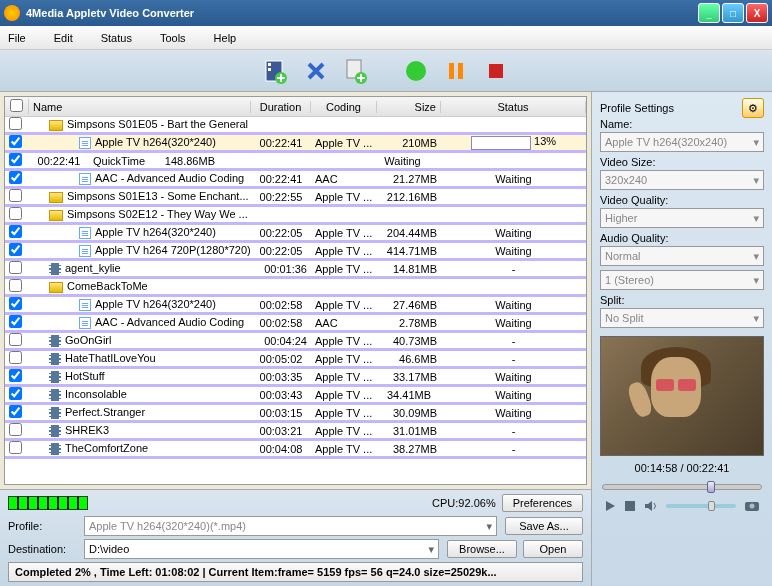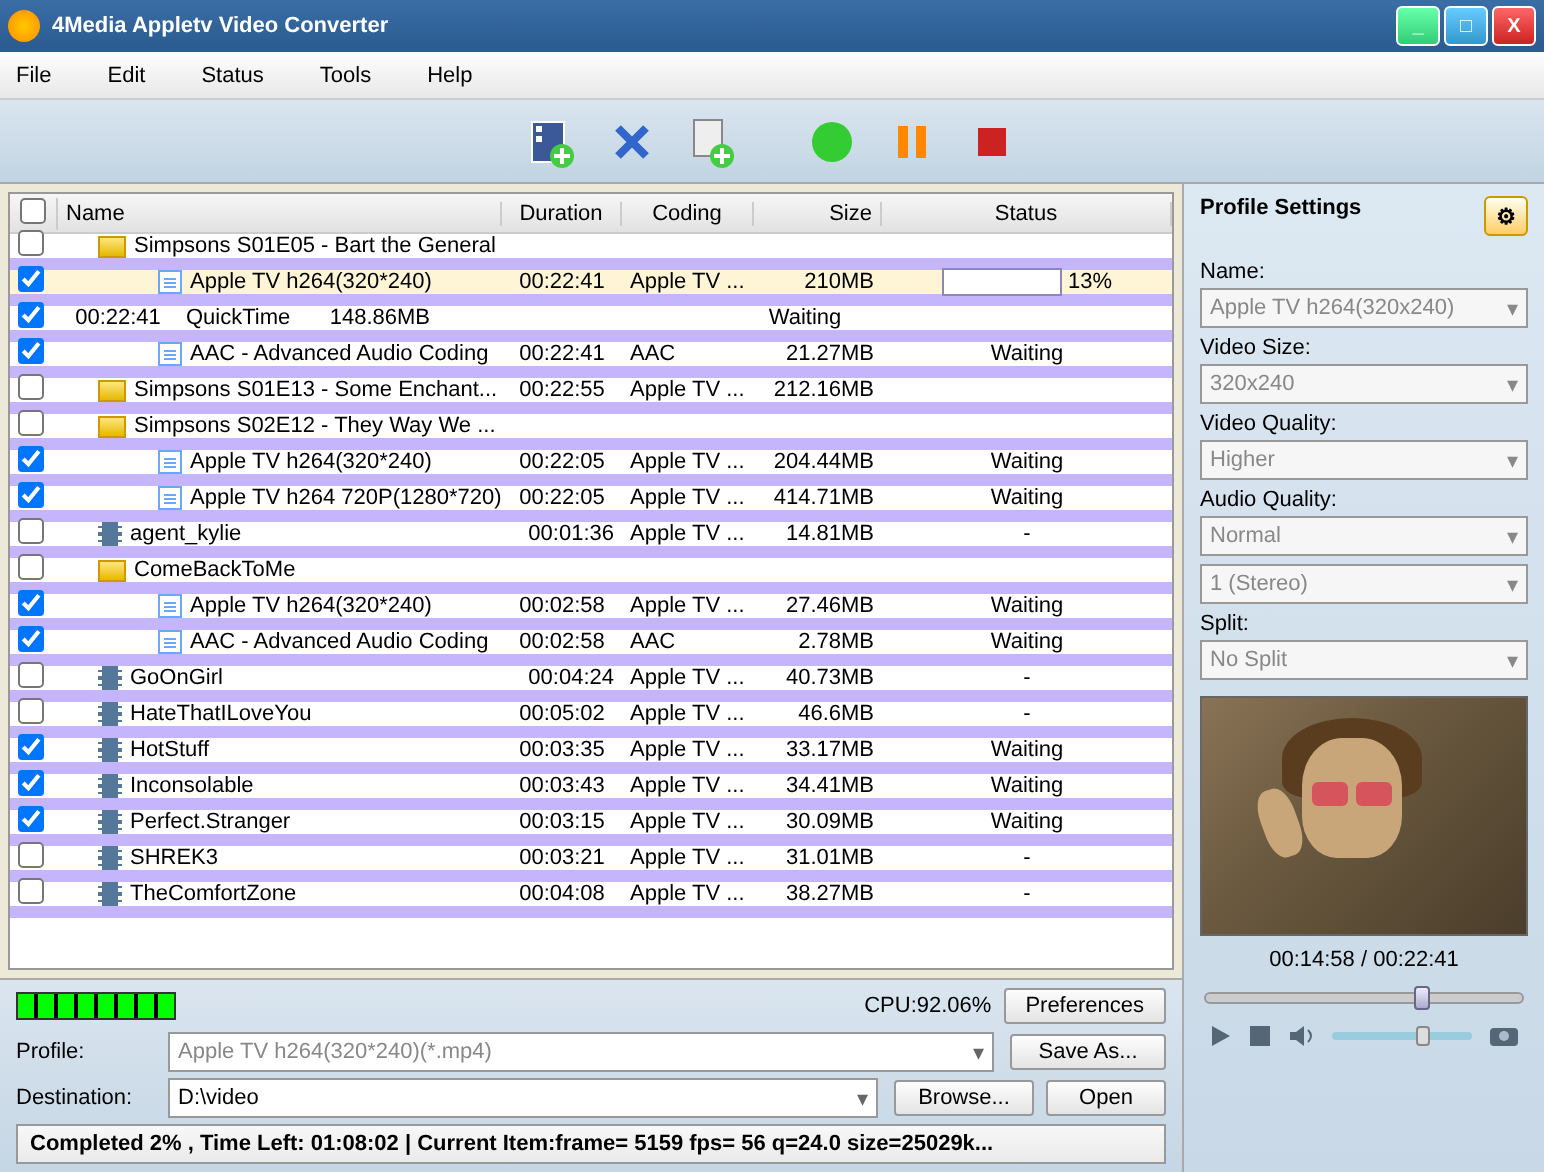--- a/index.html
+++ b/index.html
@@ -13,41 +13,41 @@
 .menubar span{margin-right:28px;cursor:pointer}
 .toolbar{height:42px;background:linear-gradient(#d9e5ef,#c2d4e2);display:flex;align-items:center;padding:0 16px;border-bottom:1px solid #aaa}
 .tbtn{width:28px;height:28px;margin:0 6px;display:flex;align-items:center;justify-content:center;border-radius:3px}
 .main{display:flex;height:494px}
 .left{flex:1;display:flex;flex-direction:column;border-right:1px solid #aaa}
 .right{width:180px;background:linear-gradient(#dce8f2,#c8d8e6);padding:6px 8px;display:flex;flex-direction:column}
 .grid-wrap{flex:1;overflow:auto;background:#fff;border:1px solid #999;margin:4px}
 .ghead{display:flex;background:linear-gradient(#f6f6f6,#e2e2e2);border-bottom:1px solid #ccc;height:20px;align-items:center;font-weight:normal}
 .gh{border-right:1px solid #ccc;padding:0 4px;text-align:center}
 .c-chk{width:24px}.c-name{width:222px;text-align:left}.c-dur{width:60px}.c-prof{width:66px}.c-size{width:64px;text-align:right}.c-stat{flex:1}
-.row{display:flex;height:18px;align-items:center;border-bottom:6px solid #c4b5fd}
+.row{display:flex;height:18px;align-items:center;border-bottom:3px solid #c4b5fd}
 .row.sel{background:#fdf5d6}
 .cell{padding:0 4px;overflow:hidden;white-space:nowrap}
 .fold{width:14px;height:11px;background:linear-gradient(#ffe680,#e6b800);border:1px solid #c90;display:inline-block;margin-right:4px;vertical-align:middle}
 .doc{width:12px;height:12px;border:1px solid #6af;background:#fff;display:inline-block;margin-right:4px;vertical-align:middle;position:relative}
 .doc::after{content:"";position:absolute;left:2px;top:3px;width:6px;border-top:1px solid #6af;box-shadow:0 2px 0 #6af,0 4px 0 #6af}
 .film{width:12px;height:12px;background:#579;display:inline-block;margin-right:4px;vertical-align:middle;border-left:2px dotted #fff;border-right:2px dotted #fff}
 .indent1{padding-left:20px}.indent2{padding-left:50px}
 .progbar{width:60px;height:14px;border:1px solid #88b;background:#fff;display:inline-block;position:relative;vertical-align:middle}
 .progbar .fill{height:100%;background:linear-gradient(#8cf,#36c)}
 .bottom{background:linear-gradient(#dae5ef,#c5d6e4);padding:4px 8px;border-top:1px solid #aaa}
 .cpu-row{display:flex;align-items:center;margin-bottom:4px}
 .cpu-bar{width:80px;height:14px;background:#0f0;background-image:repeating-linear-gradient(90deg,#0f0 0 8px,#000 8px 10px);border:1px solid #333}
 .cpu-row .spacer{flex:1}
 .btn{background:linear-gradient(#fdfdfd,#e4e4e4);border:1px solid #999;border-radius:2px;padding:2px 10px;cursor:pointer}
 .frow{display:flex;align-items:center;margin:3px 0}
 .frow label{width:76px}
 .combo{flex:1;height:20px;border:1px solid #999;background:#fff;display:flex;align-items:center;padding:0 4px;color:#888;position:relative}
 .combo::after{content:"▾";position:absolute;right:4px;color:#666}
 .status{border:1px solid #999;background:linear-gradient(#f8f8f8,#eaeaea);padding:3px 6px;margin-top:3px;overflow:hidden;white-space:nowrap}
-.ps-head{display:flex;align-items:flex-start;margin-bottom:12px;font-weight:bold}
+.ps-head{display:flex;align-items:center;margin-bottom:0;font-weight:normal}
 .ps-head .gear{width:22px;height:20px;margin-left:auto;background:linear-gradient(#ffe,#fc6);border:1px solid #c90;border-radius:3px;display:flex;align-items:center;justify-content:center}
 .field{margin-bottom:4px}
 .field label{display:block;margin-bottom:2px}
 .fcombo{height:20px;border:1px solid #999;background:#f6f6f6;color:#888;display:flex;align-items:center;padding:0 4px;position:relative}
 .fcombo::after{content:"▾";position:absolute;right:4px;color:#888}
 .preview{width:164px;height:120px;border:1px solid #666;background:linear-gradient(135deg,#8a7355 0%,#6b5a40 40%,#4a3d2a 100%);margin-top:4px;position:relative;overflow:hidden}
 .preview .face{position:absolute;left:50px;top:20px;width:50px;height:60px;background:#c9a67a;border-radius:40% 40% 35% 35%}
 .preview .hair{position:absolute;left:40px;top:10px;width:70px;height:40px;background:#5a3d1f;border-radius:50% 50% 20% 20%}
 .preview .glasses{position:absolute;left:55px;top:42px;width:18px;height:12px;background:rgba(220,50,80,.7);border-radius:3px;box-shadow:22px 0 0 rgba(220,50,80,.7)}
 .preview .hand{position:absolute;left:30px;top:45px;width:18px;height:35px;background:#c9a67a;border-radius:40%;transform:rotate(-20deg)}
@@ -251,21 +251,21 @@
             <div class="cell c-dur" style="text-align:center">00:03:35</div>
             <div class="cell c-prof">Apple TV ...</div>
             <div class="cell c-size" style="text-align:right">33.17MB</div>
             <div class="cell c-stat" style="text-align:center">Waiting</div>
           </div>
           <div class="row">
             <div class="cell c-chk"><input type="checkbox" checked="" style=""></div>
             <div class="cell c-name indent1"><span class="film"></span>Inconsolable</div>
             <div class="cell c-dur" style="text-align:center">00:03:43</div>
             <div class="cell c-prof">Apple TV ...</div>
-            <div class="cell c-size" style="text-align:right">34.41MB</div>
+            <div class="cell c-size" style="text-align:center">34.41MB</div>
             <div class="cell c-stat" style="text-align:center">Waiting</div>
           </div>
           <div class="row">
             <div class="cell c-chk"><input type="checkbox" checked="" style=""></div>
             <div class="cell c-name indent1"><span class="film"></span>Perfect.Stranger</div>
             <div class="cell c-dur" style="text-align:center">00:03:15</div>
             <div class="cell c-prof">Apple TV ...</div>
             <div class="cell c-size" style="text-align:right">30.09MB</div>
             <div class="cell c-stat" style="text-align:center">Waiting</div>
           </div>

